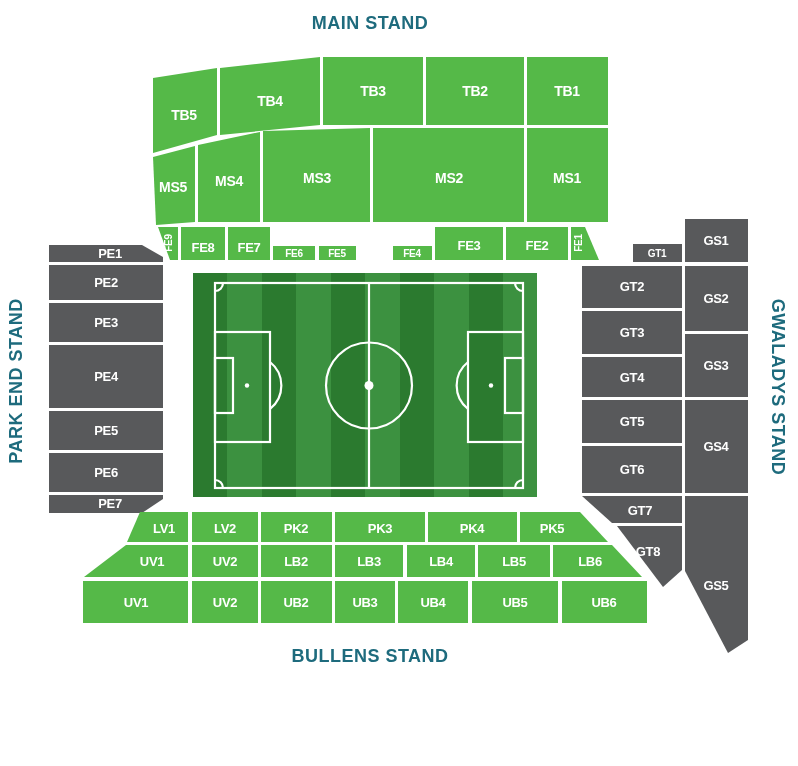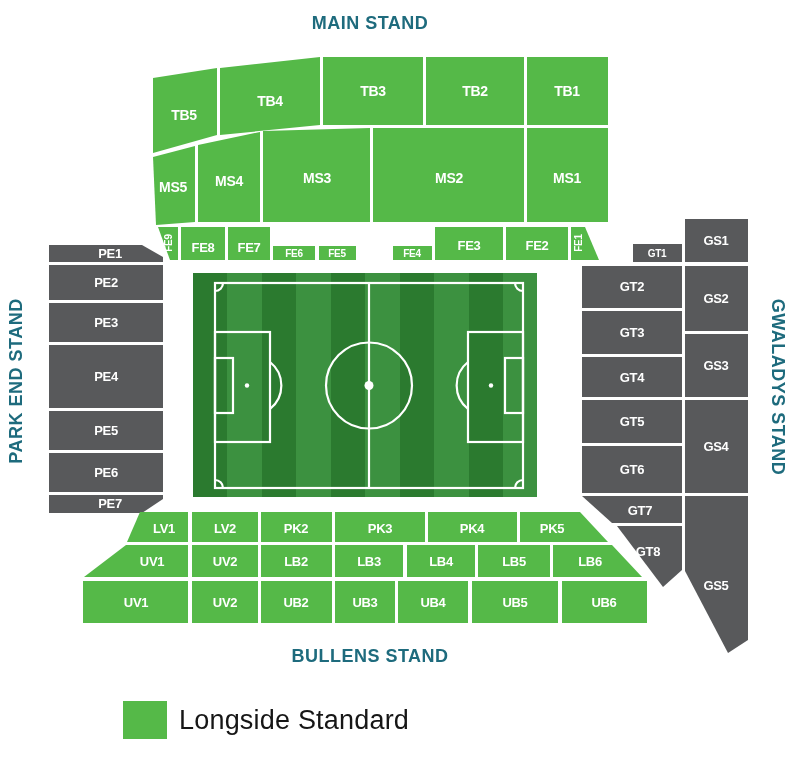--- a/index.html
+++ b/index.html
@@ -300,17 +300,13 @@
   <g>
     <rect class="sec-g" x="472" y="581" width="86" height="42"></rect>
     <text class="sec-label-md" x="515" y="607">UB5</text>
   </g>
   <g>
     <rect class="sec-g" x="562" y="581" width="85" height="42"></rect>
     <text class="sec-label-md" x="604" y="607">UB6</text>
   </g>
 </svg>
 
-  <div class="legend">
-    <div class="legend-swatch"></div>
-    <div class="legend-label">Longside Standard</div>
-  </div>
 </div>
 
 </body></html>

